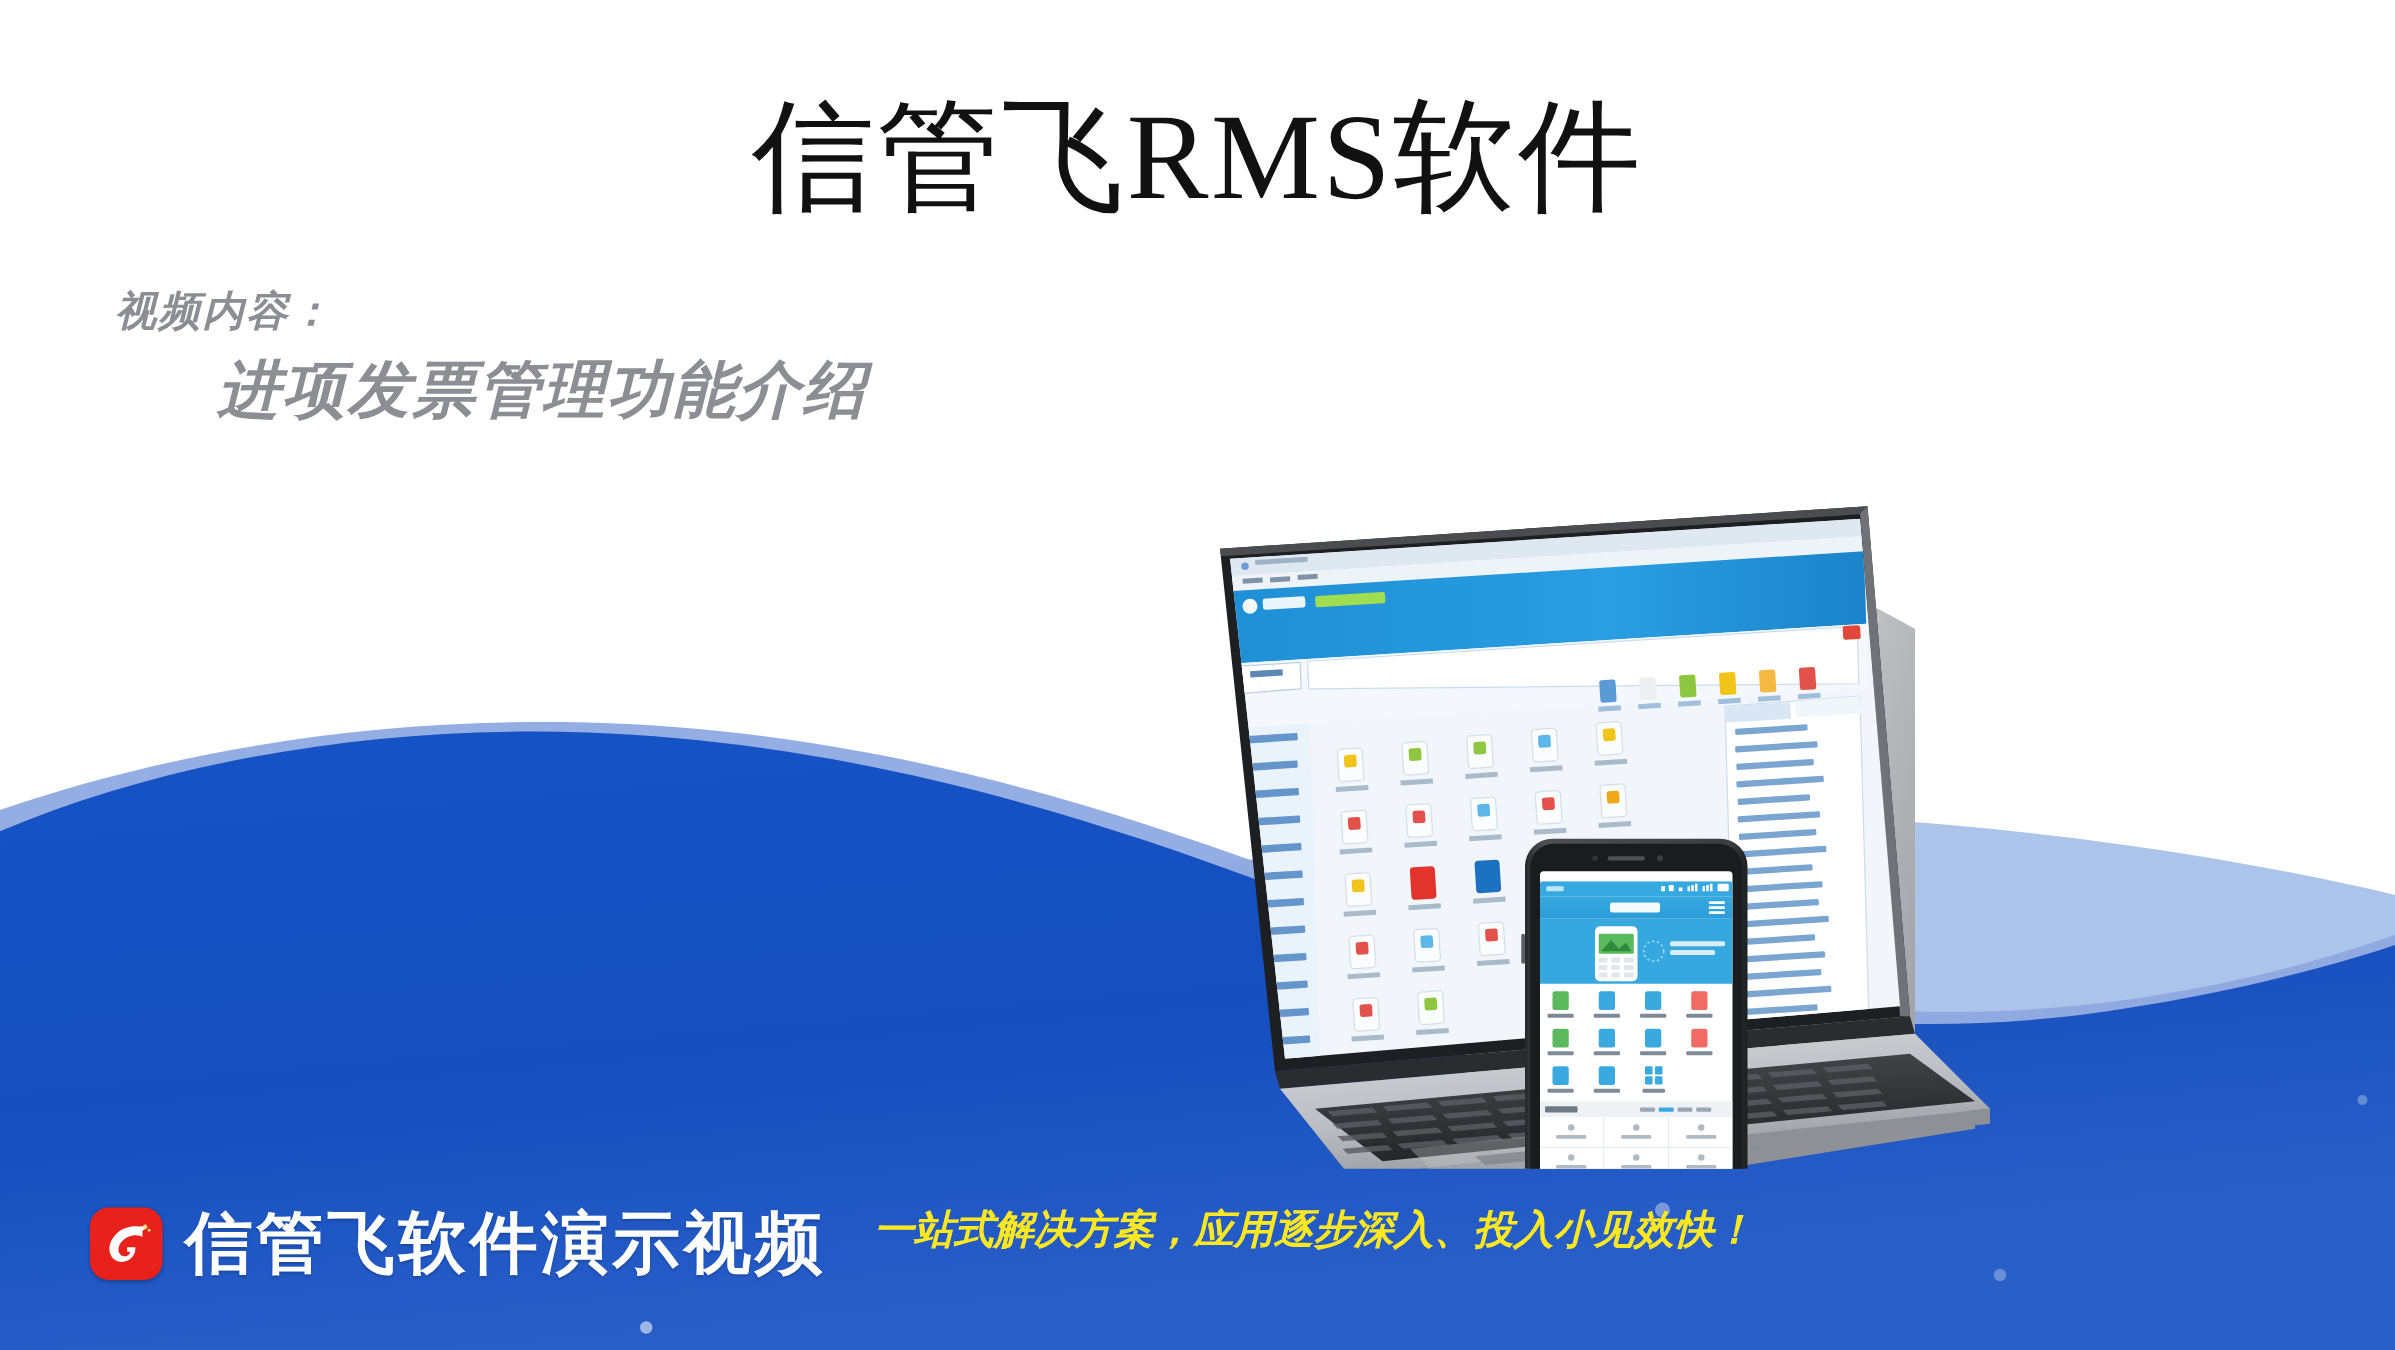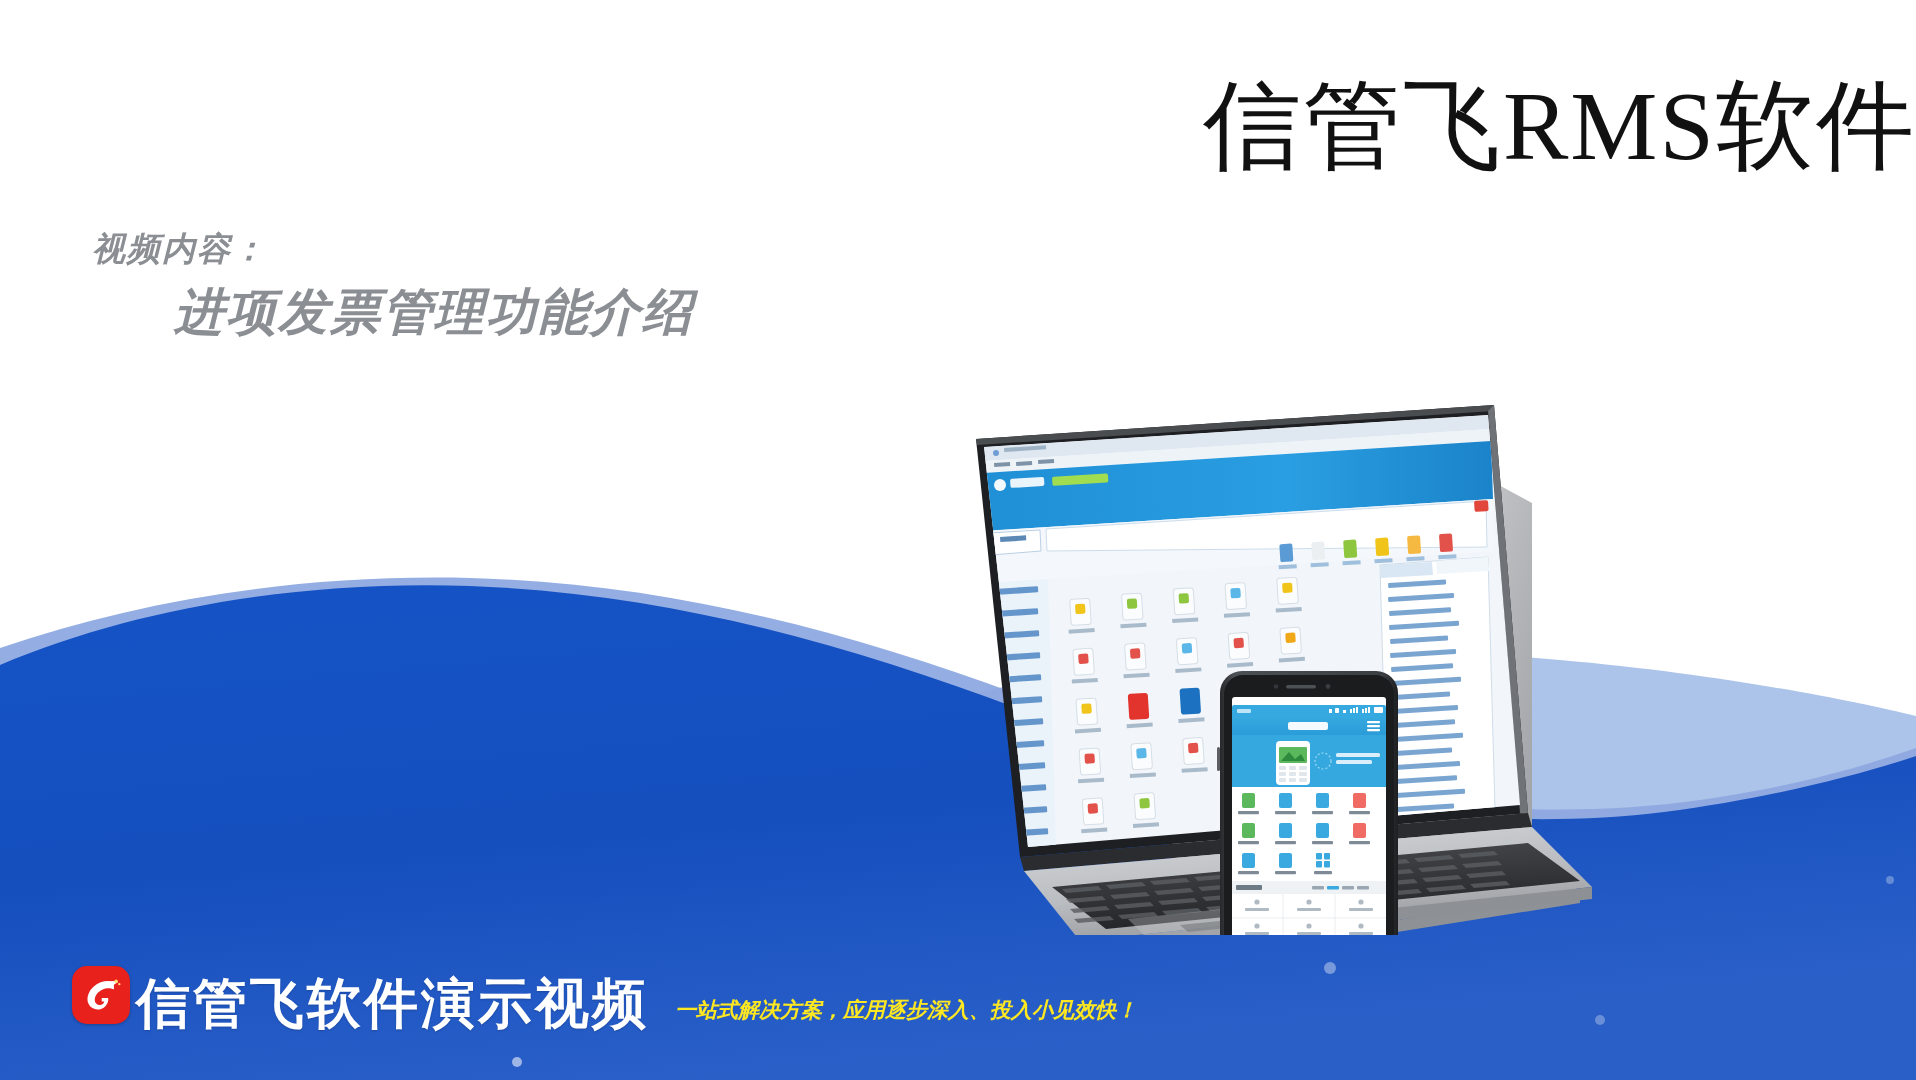--- a/index.html
+++ b/index.html
@@ -17,21 +17,21 @@
   }
 
   
   .wave-layer{position:absolute;left:0;top:0;width:1916px;height:1080px;}
 
   
   .title{
     position:absolute;
     left:0; top:70px;
     width:1916px;
-    text-align:right;
+    text-align:center;
     font-family:"Liberation Serif","DejaVu Serif",serif;
     font-size:98px;
     line-height:1.15;
     color:#111111;
     letter-spacing:2px;
     white-space:nowrap;
   }
 
   
   .subtitle-block{
@@ -64,22 +64,22 @@
     width:1040px;
     height:560px;
   }
 
   
   .brand{
     position:absolute;
     left:72px;
     bottom:52px;
     display:flex;
-    align-items:flex-end;
-    gap:6px;
+    align-items:flex-start;
+    gap:18px;
   }
   .brand-logo{
     width:58px;height:58px;
     border-radius:15px;
     background:#e8211d;
     display:flex;align-items:center;justify-content:center;
     position:relative;
     box-shadow:0 1px 3px rgba(0,0,0,.25);
     flex:0 0 auto;
     margin-bottom:4px;
@@ -89,21 +89,21 @@
     font-size:54px;
     font-weight:bold;
     letter-spacing:3px;
     line-height:1;
     white-space:nowrap;
     text-shadow:0 1px 2px rgba(0,0,0,.18);
     transform:translateY(2px);
   }
   .brand-tagline{
     color:#ffe81f;
-    font-size:21px;
+    font-size:32px;
     font-weight:bold;
     font-style:italic;
     letter-spacing:0px;
     white-space:nowrap;
     margin-left:20px;
     transform:translateY(-4px);
   }
 
   
   .dot{position:absolute;border-radius:50%;background:rgba(255,255,255,.55);}

